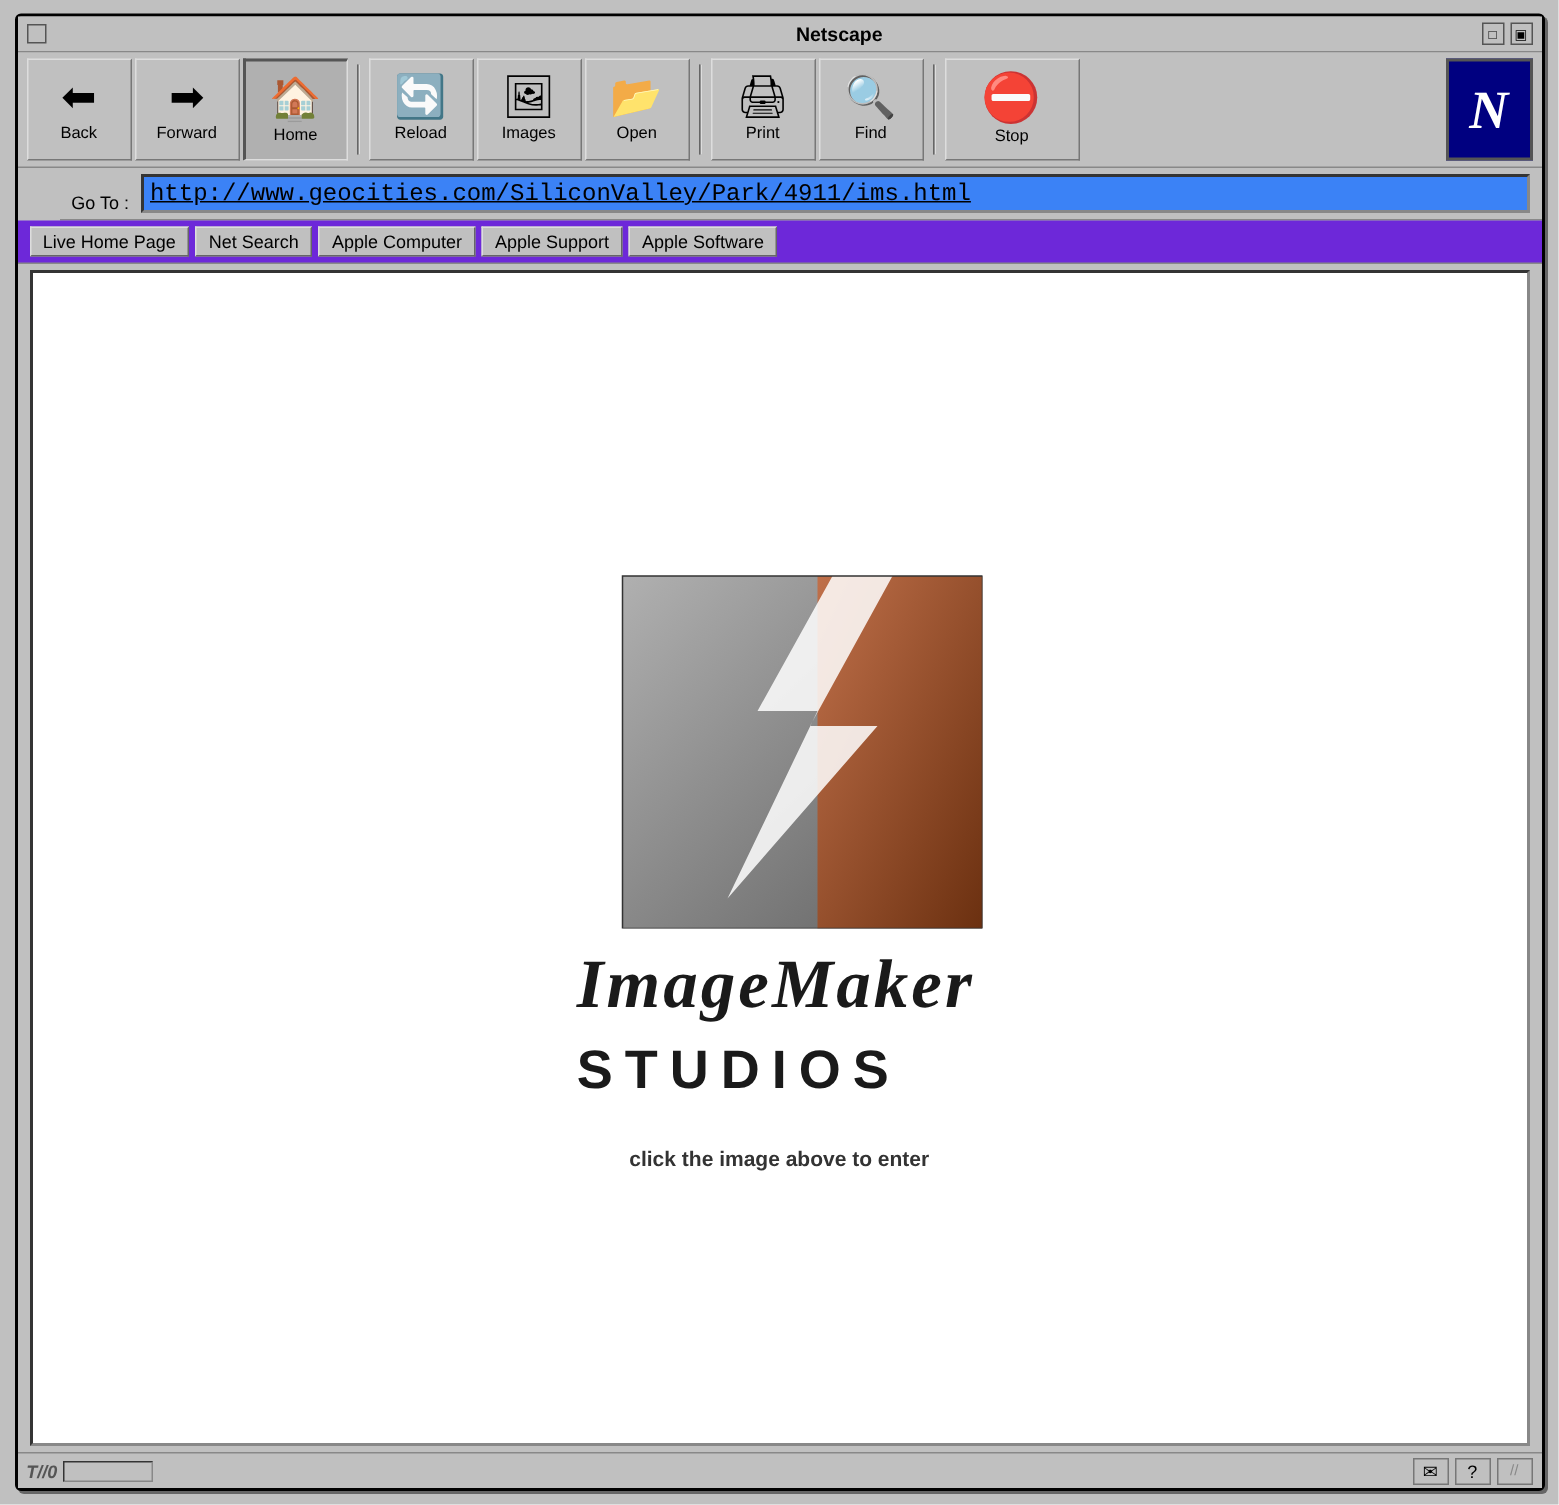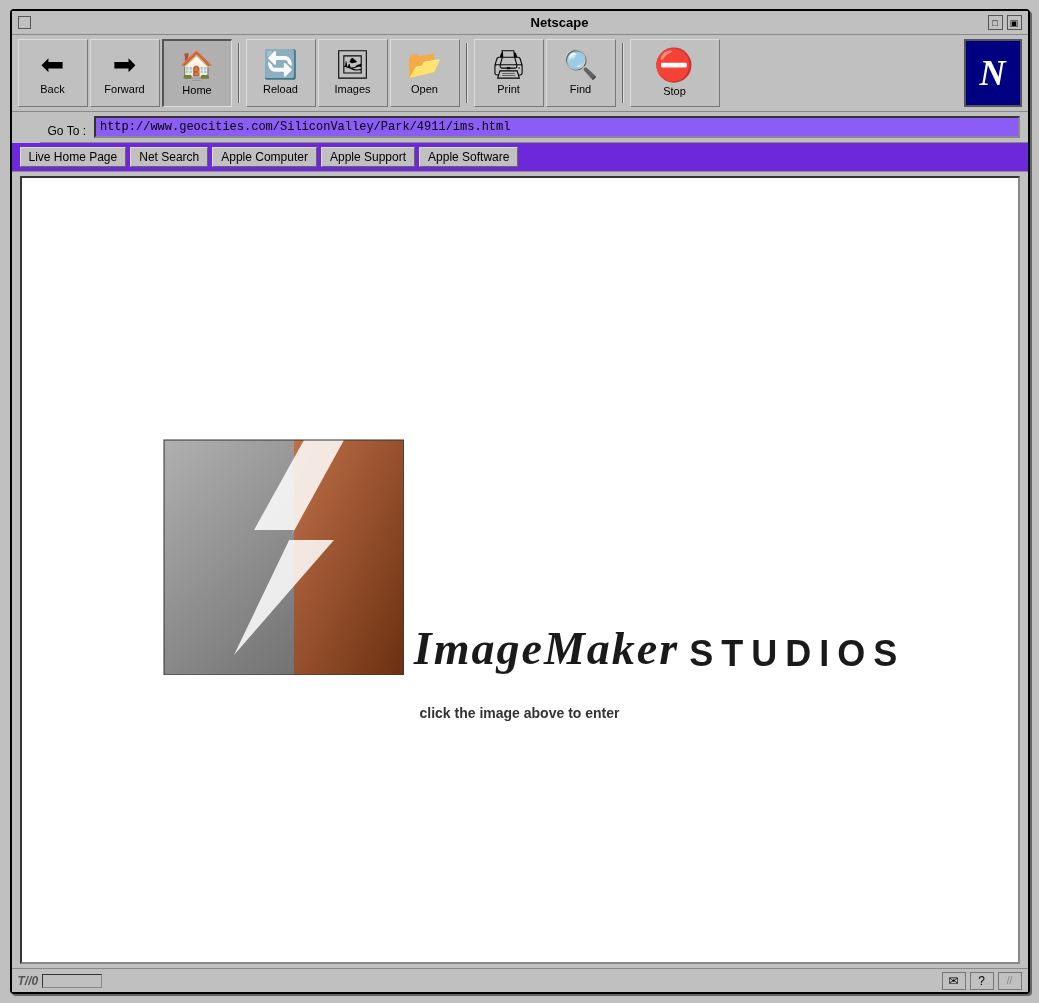--- a/index.html
+++ b/index.html
@@ -149,24 +149,25 @@
       gap: 8px;
       margin-left: 28px;
     }
     .address-label {
       font-size: 12px;
       white-space: nowrap;
     }
     .address-input {
       flex: 1;
       border: 2px inset #888;
-      background: #8b5cf6;
+      background: #3b82f6;
       padding: 2px 4px;
-      font-size: 12px;
+      font-size: 16px;
       font-family: 'Courier New', monospace;
+      text-decoration: underline;
     }
 
     
     .quicklinks {
       display: flex;
       align-items: center;
       padding: 4px 8px;
       background: #6d28d9;
       border-bottom: 1px solid #888;
       gap: 4px;
@@ -192,22 +193,22 @@
       display: flex;
       flex-direction: column;
       align-items: center;
       justify-content: center;
       overflow: hidden;
       position: relative;
     }
 
     .logo-container {
       display: flex;
-      flex-direction: row;
-      align-items: flex-end;
+      flex-direction: column;
+      align-items: flex-start;
       gap: 10px;
       cursor: pointer;
     }
 
     
     .logo-svg-area {
       width: 270px;
       height: 255px;
     }
 

